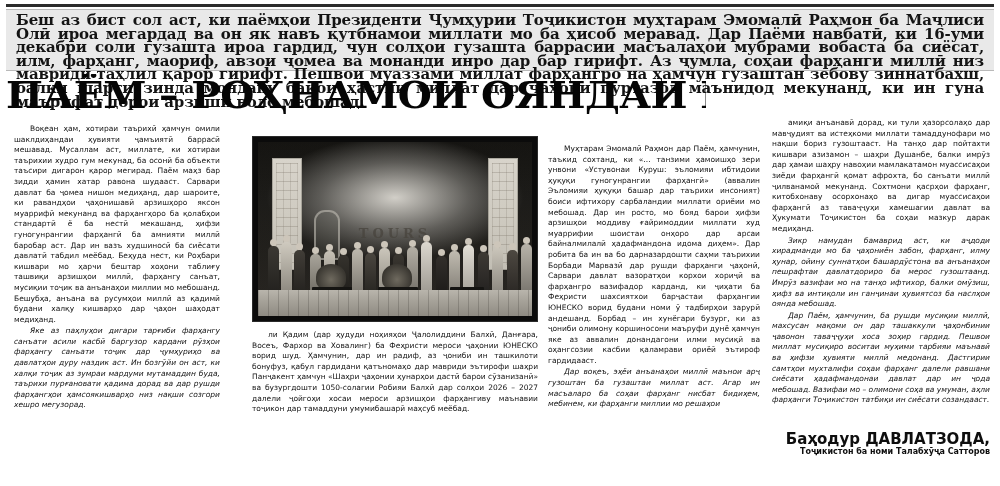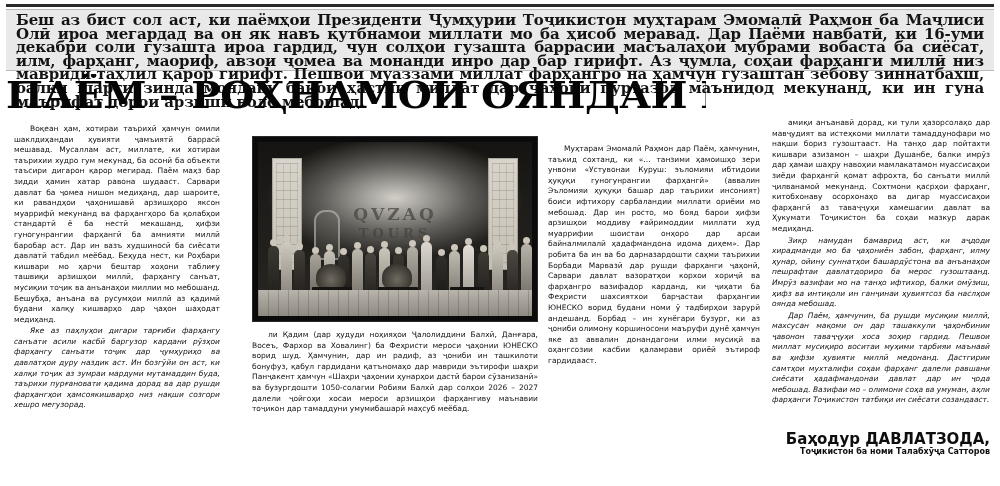--- a/index.html
+++ b/index.html
@@ -235,21 +235,20 @@
 
   <div class="headline-wrap">
     <h1 class="headline">ПАЁМ – РОҲНАМОИ ОЯНДАИ МИЛЛАТ</h1>
   </div>
 
   <div class="photo-frame">
     <div class="photo-inner">
       <div class="banner left"></div>
       <div class="banner right"></div>
       <div class="arch"></div>
-      <div class="backdrop-text backdrop-title">QVZAQ</div>
       <div class="backdrop-text backdrop-sub">TOURS</div>
 
       <div class="performers">
         <div class="figure" style="left:4px;  height:48px; background:linear-gradient(180deg,#3b3833,#23211e);"></div>
         <div class="figure" style="left:17px; height:52px; background:linear-gradient(180deg,#cfcabf,#8b877e);"></div>
         <div class="figure" style="left:30px; height:44px; background:linear-gradient(180deg,#413d37,#24221f);"></div>
         <div class="figure" style="left:46px; height:40px; background:linear-gradient(180deg,#a9a59b,#6f6b63);"></div>
         <div class="figure" style="left:60px; height:43px; background:linear-gradient(180deg,#c6c1b6,#817d75);"></div>
         <div class="figure" style="left:74px; height:39px; background:linear-gradient(180deg,#35322d,#201e1b);"></div>
         <div class="figure" style="left:88px; height:45px; background:linear-gradient(180deg,#bdb8ad,#7b776f);"></div>
@@ -279,20 +278,21 @@
     <p>Воқеан ҳам, хотираи таърихӣ  ҳамчун омили шаклдиҳандаи ҳувияти ҷамъиятӣ баррасӣ мешавад. Мусаллам аст, миллате, ки хотираи таърихии худро гум мекунад, ба осонӣ ба объекти таъсири дигарон қарор мегирад. Паём  маҳз бар зидди  ҳамин хатар равона  шудааст. Сарвари давлат ба ҷомеа нишон медиҳанд, дар шароите, ки равандҳои ҷаҳонишавӣ арзишҳоро яксон муаррифӣ мекунанд ва фарҳангҳоро ба қолабҳои стандартӣ ё ба нестӣ мекашанд, ҳифзи гуногунрангии фарҳангӣ ба амнияти миллӣ баробар аст. Дар ин вазъ худшиносӣ ба сиёсати давлатӣ табдил меёбад. Беҳуда нест, ки Роҳбари кишвари мо ҳарчи бештар хоҳони таблиғу ташвиқи арзишҳои миллӣ, фарҳангу санъат, мусиқии тоҷик ва анъанаҳои миллии мо мебошанд. Бешубҳа, анъана ва русумҳои миллӣ аз қадимӣ будани халқу кишварҳо дар ҷаҳон шаҳодат медиҳанд.</p>
     <p>Яке аз паҳлуҳои дигари тарғиби фарҳангу санъати асили касбӣ баргузор кардани рӯзҳои фарҳангу санъати тоҷик дар ҷумҳуриҳо ва давлатҳои дуру наздик аст. Ин бозгӯйи он аст, ки халқи тоҷик аз зумраи мардуми  мутамаддин буда, таърихи пурғановати қадима дорад ва дар рушди фарҳангҳои ҳамсоякишварҳо низ нақши созгори хешро мегузорад.</p>
   </div>
 
   <div class="col" id="col2">
     <p>ли Қадим (дар ҳудуди ноҳияҳои Ҷалолиддини Балхӣ, Данғара, Восеъ, Фархор ва Ховалинг) ба Феҳристи мероси ҷаҳонии ЮНЕСКО ворид шуд. Ҳамчунин, дар ин радиф, аз ҷониби ин ташкилоти бонуфуз, қабул гардидани қатъномаҳо дар мавриди эътирофи шаҳри Панҷакент ҳамчун «Шаҳри ҷаҳонии ҳунарҳои дастӣ барои сӯзанизанӣ» ва бузургдошти 1050-солагии  Робияи Балхӣ дар солҳои 2026 – 2027 далели ҷойгоҳи хосаи мероси арзишҳои фарҳангиву маънавии тоҷикон дар тамаддуни умумибашарӣ маҳсуб меёбад.</p>
   </div>
 
   <div class="col" id="col3">
     <p>Муҳтарам Эмомалӣ Раҳмон дар Паём, ҳамчунин, таъкид сохтанд, ки «... танзими ҳамоишҳо зери унвони «Устувонаи Куруш: эъломияи ибтидоии ҳуқуқи гуногунрангии фарҳангӣ» (аввалин Эъломияи ҳуқуқи башар дар таърихи инсоният) боиси ифтихору сарбаландии миллати ориёии мо мебошад. Дар ин росто, мо бояд барои ҳифзи арзишҳои моддиву ғайримоддии миллати худ муаррифии шоистаи онҳоро дар арсаи байналмилалӣ ҳадафмандона идома диҳем». Дар робита ба ин ва бо дарназардошти саҳми таърихии Борбади Марвазӣ дар рушди фарҳанги ҷаҳонӣ, Сарвари давлат вазоратҳои корхои хориҷӣ ва фарҳангро вазифадор карданд, ки ҷиҳати ба Феҳристи шахсиятхои барҷастаи фарҳангии ЮНЕСКО ворид будани номи ӯ тадбирҳои зарурӣ андешанд. Борбад – ин хунёгари бузург, ки аз ҷониби олимону коршиносони маъруфи дунё ҳамчун яке аз аввалин донандагони илми мусиқӣ ва оҳангсозии касбии қаламрави ориёӣ эътироф гардидааст.</p>
+    <p>Дар воқеъ, эҳёи анъанаҳои миллӣ маънои арҷ гузоштан ба гузаштаи миллат аст. Агар ин масъаларо ба соҳаи фарҳанг нисбат бидиҳем, мебинем, ки фарҳанги миллии мо решаҳои</p>
   </div>
 
   <div class="col" id="col4">
     <p>амиқи анъанавӣ дорад, ки тули  ҳазорсолаҳо дар мавҷудият ва истеҳкоми миллати тамаддунофари мо нақши бориз гузоштааст. На танҳо дар пойтахти кишвари азизамон – шаҳри Душанбе, балки имрӯз дар ҳамаи шаҳру навоҳии мамлакатамон муассисаҳои зиёди фарҳангӣ  қомат афрохта, бо санъати миллӣ ҷилванамой  мекунанд. Сохтмони қасрҳои фарҳанг, китобхонаву осорхонаҳо ва дигар муассисаҳои фарҳангӣ аз таваҷҷуҳи хамешагии давлат ва Ҳукумати Тоҷикистон ба соҳаи мазкур дарак медиҳанд.</p>
     <p>Зикр намудан бамаврид аст, ки аҷдоди хирадманди мо ба ҷаҳониён забон, фарҳанг, илму ҳунар, ойину суннатҳои башардӯстона ва анъанаҳои пешрафтаи давлатдориро ба мерос гузоштаанд. Имрӯз вазифаи мо на танҳо ифтихор, балки омӯзиш, ҳифз ва интиқоли ин ганҷинаи ҳувиятсоз ба наслҳои  оянда мебошад.</p>
     <p>Дар Паём, ҳамчунин, ба рушди  мусиқии миллӣ, махсусан мақоми он дар ташаккули ҷаҳонбинии ҷавонон  таваҷҷуҳи хоса зоҳир гардид. Пешвои миллат мусиқиро воситаи муҳими тарбияи маънавӣ ва ҳифзи ҳувияти миллӣ медонанд. Дастгирии самтҳои мухталифи соҳаи фарҳанг далели равшани сиёсати ҳадафмандонаи давлат дар ин ҷода мебошад. Вазифаи мо – олимони соҳа ва умуман, аҳли фарҳанги Тоҷикистон татбиқи ин сиёсати созандааст.</p>
   </div>
 
   <div class="byline">
     <div class="name">Баҳодур ДАВЛАТЗОДА,</div>

